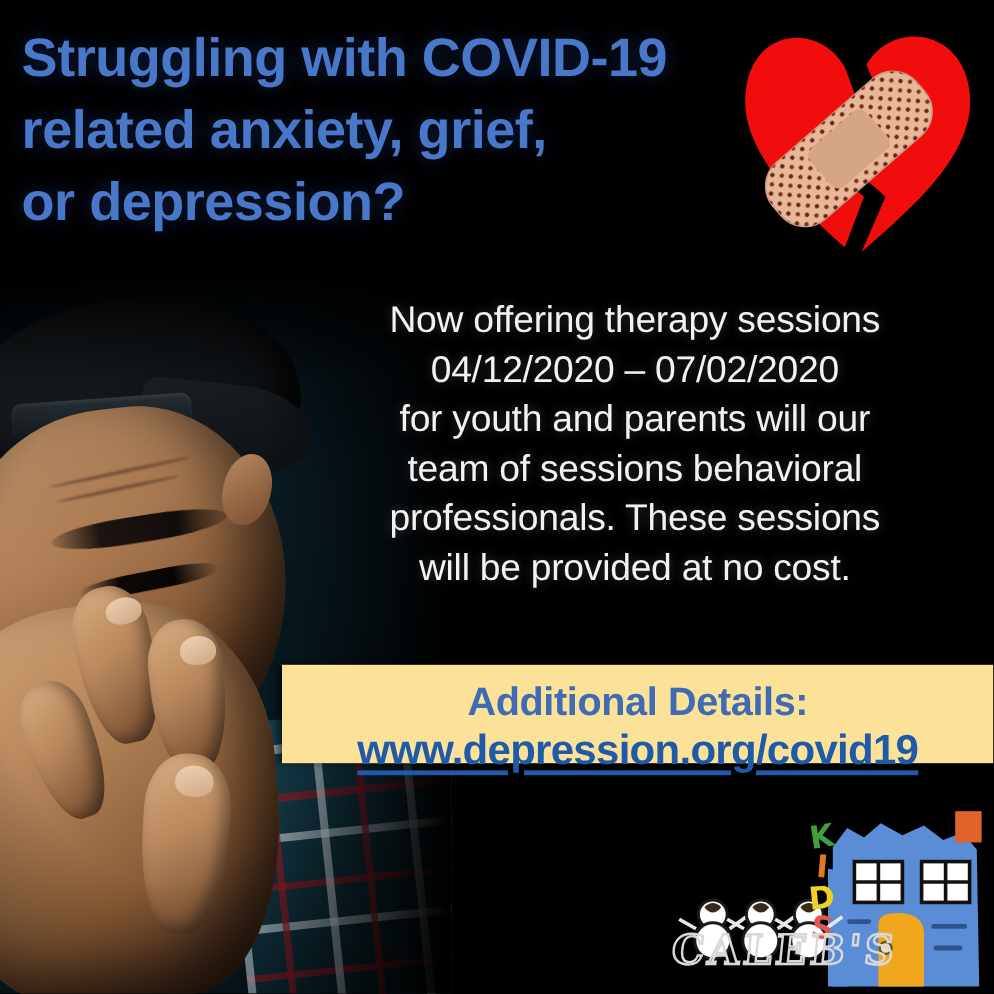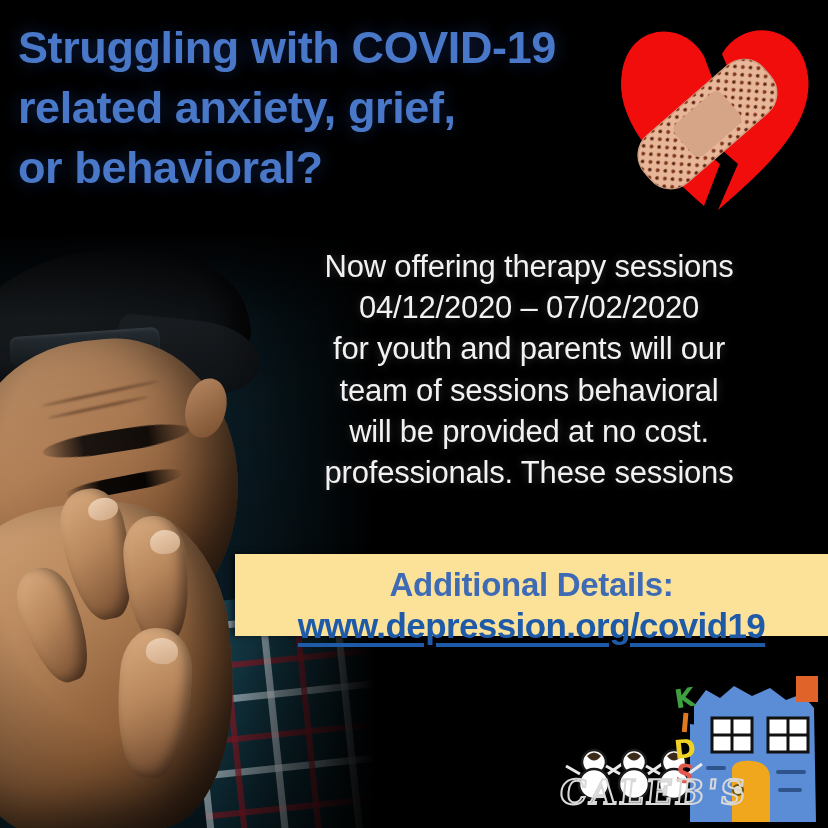--- a/index.html
+++ b/index.html
@@ -281,21 +281,21 @@
     <div class="finger" style="left:118px;top:392px;width:72px;height:150px;transform:rotate(4deg)"></div>
     <div class="nail" style="left:146px;top:402px;width:32px;height:26px;transform:rotate(4deg)"></div>
     <div class="finger" style="left:26px;top:330px;width:56px;height:118px;transform:rotate(-20deg)"></div>
 
     <div class="photo-vig"></div>
   </div>
 
   <div class="headline">
     <div>Struggling with COVID-19</div>
     <div>related anxiety, grief,</div>
-    <div>or behavioral?</div>
+    <div>or depression?</div>
   </div>
 
   <div class="heart-wrap">
     <svg width="228" height="218" viewBox="0 0 228 218" aria-hidden="true">
       <defs>
         <pattern id="dots" width="11" height="11" patternUnits="userSpaceOnUse">
           <circle cx="3.2" cy="3.2" r="1.9" fill="#7a2f14"></circle>
           <circle cx="8.6" cy="8.6" r="1.9" fill="#5e2410"></circle>
         </pattern>
       </defs>
@@ -310,22 +310,22 @@
         <rect x="84" y="90" width="62" height="42" rx="8" fill="#d6a487"></rect>
       </g>
     </svg>
   </div>
 
   <div class="body-copy">
     <div>Now offering therapy sessions</div>
     <div>04/12/2020 – 07/02/2020</div>
     <div>for youth and parents will our</div>
     <div>team of sessions behavioral</div>
+    <div>professionals. These sessions</div>
     <div>will be provided at no cost.</div>
-    <div>professionals. These sessions</div>
   </div>
 
   <div class="details-box">
     <div class="details-title">Additional Details:</div>
     <div class="details-url">www.depression.org/covid19</div>
   </div>
 
   <div class="logo">
     <svg width="272" height="156" viewBox="0 0 272 156" aria-hidden="true">
 

